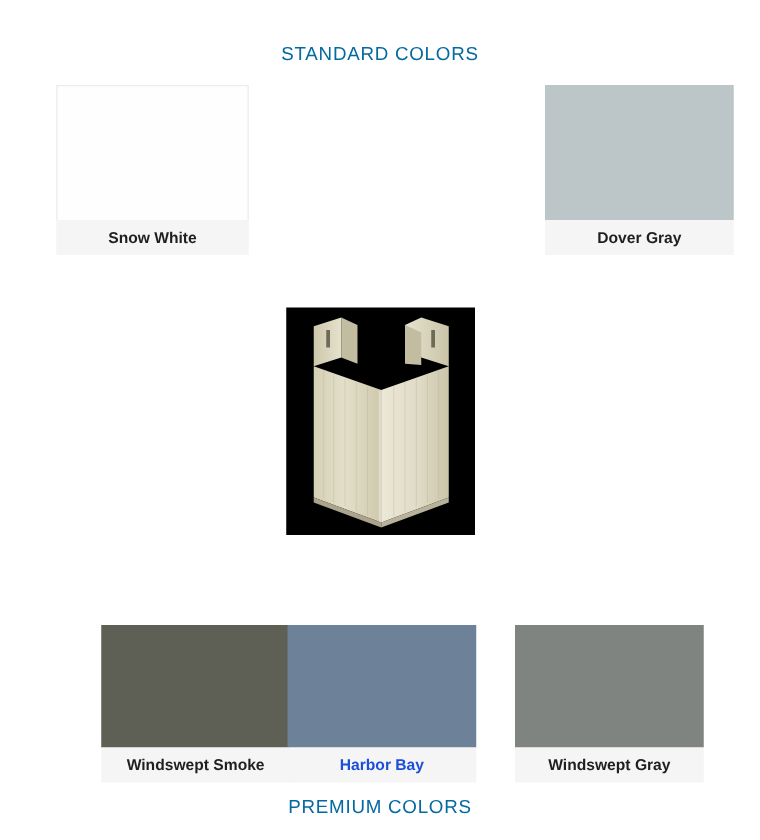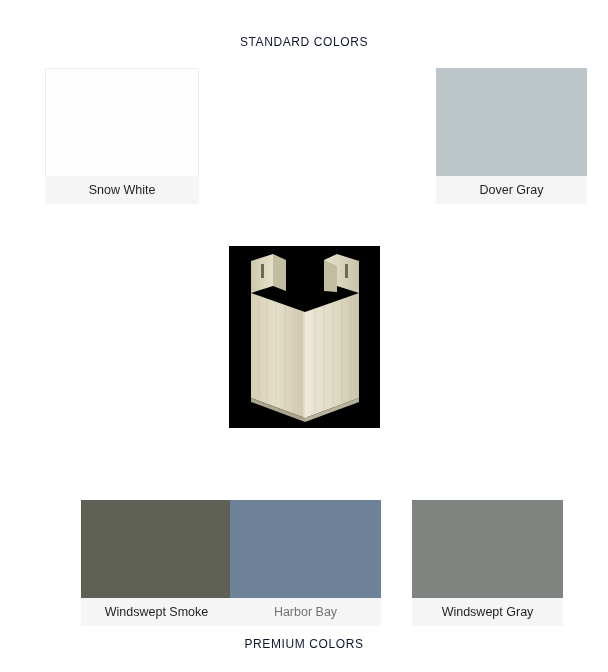--- a/index.html
+++ b/index.html
@@ -21,24 +21,24 @@
     overflow: hidden;
   }
 
   
   .heading {
     position: absolute;
     left: 0;
     width: 608px;
     text-align: center;
     font-family: "Liberation Sans", sans-serif;
-    font-size: 12px;
+    font-size: 15px;
     font-weight: 400;
     letter-spacing: 0.6px;
-    color: #0f172a;
+    color: #0369a1;
     white-space: nowrap;
   }
   #heading-standard { top: 35px; }
   #heading-premium  { top: 637px; }
 
   
   .swatch-card {
     position: absolute;
     display: flex;
     flex-direction: column;
@@ -51,21 +51,21 @@
   }
 
   .swatch-label {
     flex: 0 0 auto;
     width: 100%;
     height: 28px;
     background: #f5f5f5;
     color: #1f1f1f;
     font-family: "Liberation Sans", sans-serif;
     font-size: 12.5px;
-    font-weight: 400;
+    font-weight: 700;
     line-height: 28px;
     text-align: center;
     white-space: nowrap;
     overflow: hidden;
   }
 
   
   #card-snow-white {
     left: 45px;  top: 68px;  width: 154px; height: 136px;
   }
@@ -177,21 +177,21 @@
     </svg>
   </div>
 
   <div class="swatch-card" id="card-windswept-smoke">
     <div class="swatch-chip" style="background-color: rgb(94, 95, 85);"></div>
     <div class="swatch-label" style="background-color: rgb(245, 245, 245); color: rgb(31, 31, 31);">Windswept Smoke</div>
   </div>
 
   <div class="swatch-card" id="card-harbor-bay">
     <div class="swatch-chip" style="background-color: rgb(109, 130, 152);"></div>
-    <div class="swatch-label" style="background-color: rgb(245, 245, 245); color: #737373;">Harbor Bay</div>
+    <div class="swatch-label" style="background-color: rgb(245, 245, 245); color: #1d4ed8;">Harbor Bay</div>
   </div>
 
   <div class="swatch-card" id="card-chesapeake-gray">
     <div class="swatch-chip" style="background-color: rgb(128, 132, 128);"></div>
     <div class="swatch-label" style="background-color: rgb(245, 245, 245); color: rgb(31, 31, 31);">Windswept Gray</div>
   </div>
 
   <div class="heading" id="heading-premium">PREMIUM COLORS</div>
 
 </div>

